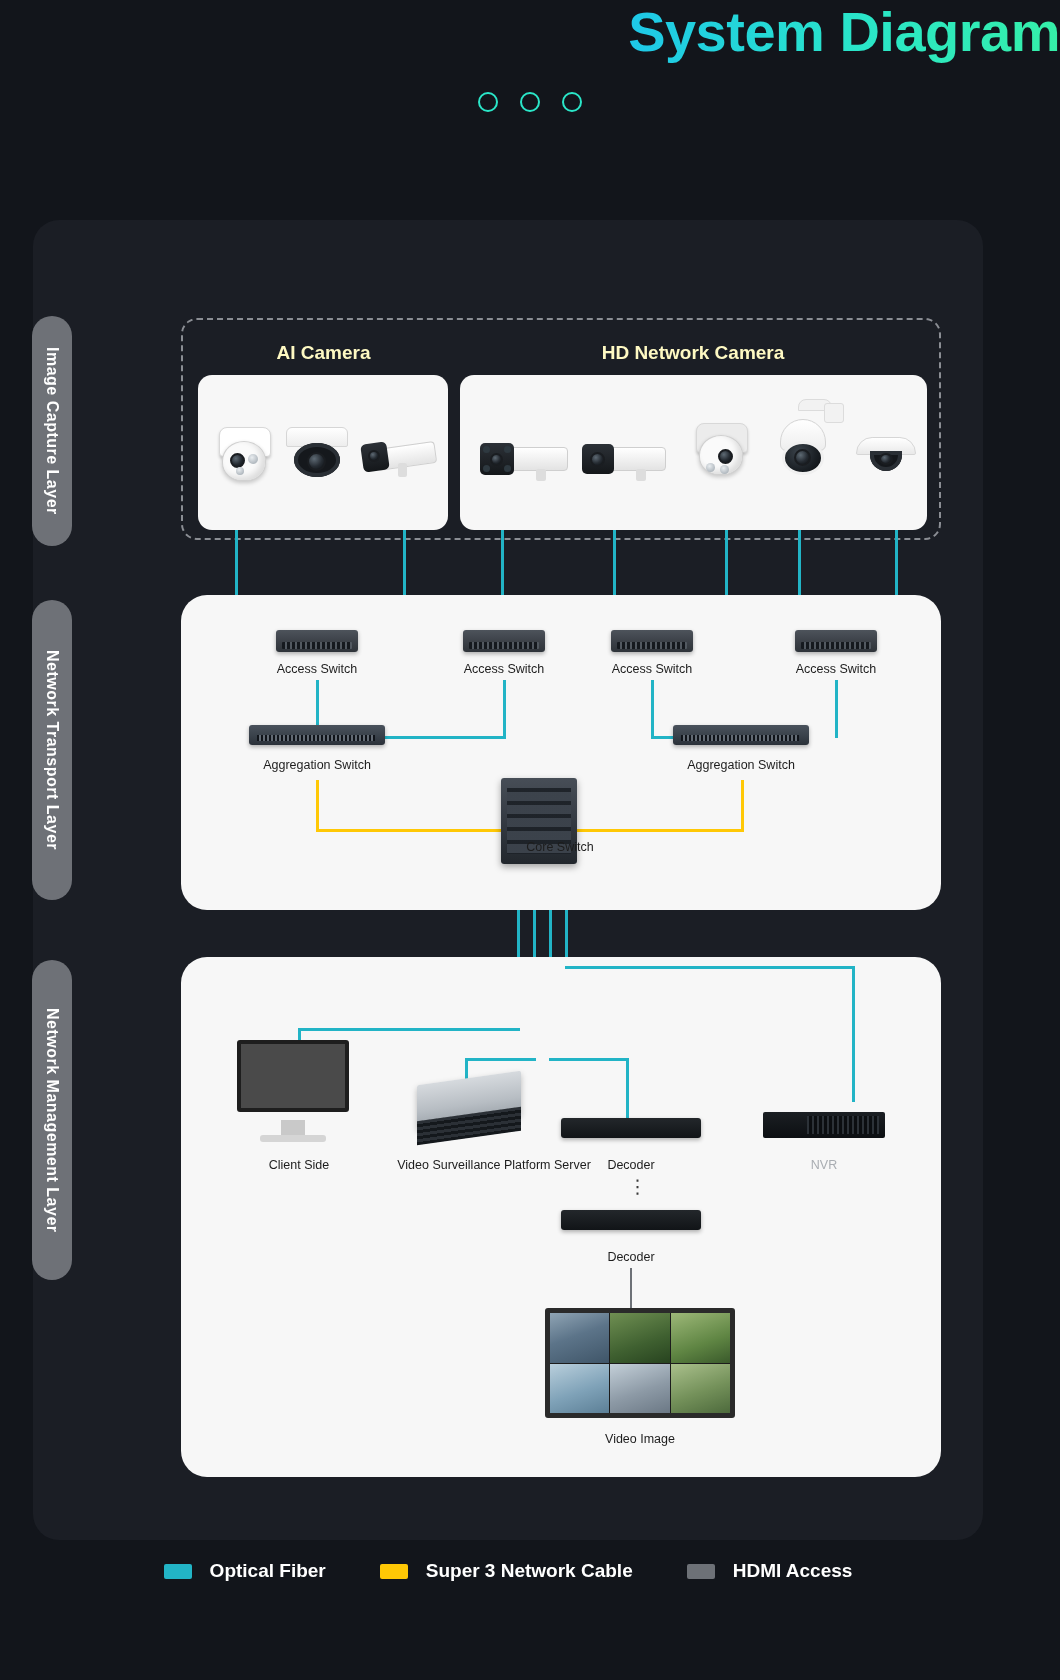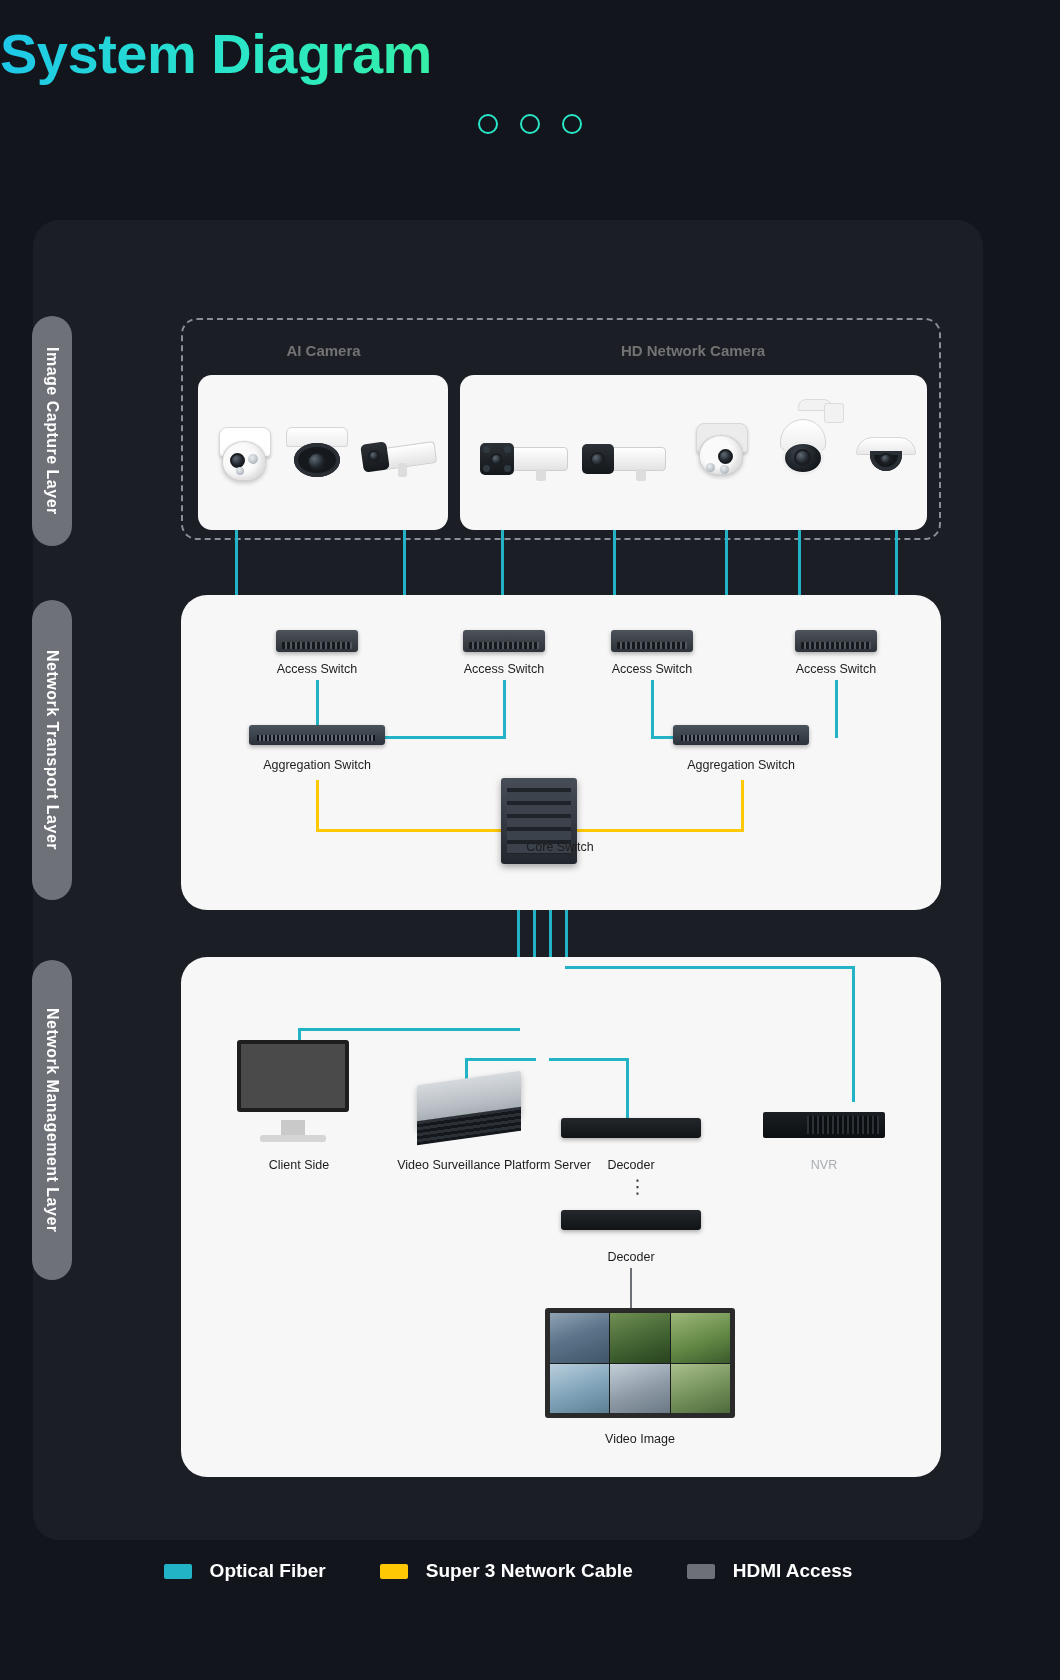--- a/index.html
+++ b/index.html
@@ -4,21 +4,21 @@
 <style>
   * { box-sizing: border-box; margin:0; padding:0; }
   body {
     width:1060px; height:1680px;
     background:#12151b;
     font-family:"Liberation Sans", sans-serif;
     overflow:hidden;
     position:relative;
   }
   
-  .title-wrap { text-align:left; padding-top:22px; }
+  .title-wrap { text-align:right; }
   .main-title {
     font-size:56px; font-weight:bold; letter-spacing:-0.5px;
     background:linear-gradient(90deg,#1ec8e8 0%,#2ae6c8 55%,#35efa8 100%);
     -webkit-background-clip:text; background-clip:text;
     -webkit-text-fill-color:transparent; color:#2ae6c8;
     display:inline-block; line-height:1.15;
   }
   .dots { margin-top:28px; display:flex; justify-content:center; gap:22px; }
   .dot { width:20px; height:20px; border-radius:50%; border:2px solid #2ae6c8; }
 
@@ -43,21 +43,21 @@
   #pill-transport{ top:380px; height:300px; }
   #pill-manage   { top:740px; height:320px; }
 
   
   .dashed-zone {
     position:absolute; left:148px; top:98px;
     width:760px; height:222px;
     border:2px dashed #8b8e94; border-radius:16px;
   }
   .zone-title {
-    position:absolute; color:#737373; font-size:15px; font-weight:bold;
+    position:absolute; color:#fef9c3; font-size:19px; font-weight:bold;
     text-align:center;
   }
   .white-panel {
     position:absolute; background:#f7f7f7; border-radius:14px;
   }
   #panel-ai   { left:165px; top:155px; width:250px; height:155px; }
   #panel-hd   { left:427px; top:155px; width:467px; height:155px; }
 
   #panel-transport { left:148px; top:375px; width:760px; height:315px; border-radius:26px;}
   #panel-manage    { left:148px; top:737px; width:760px; height:520px; border-radius:26px;}

